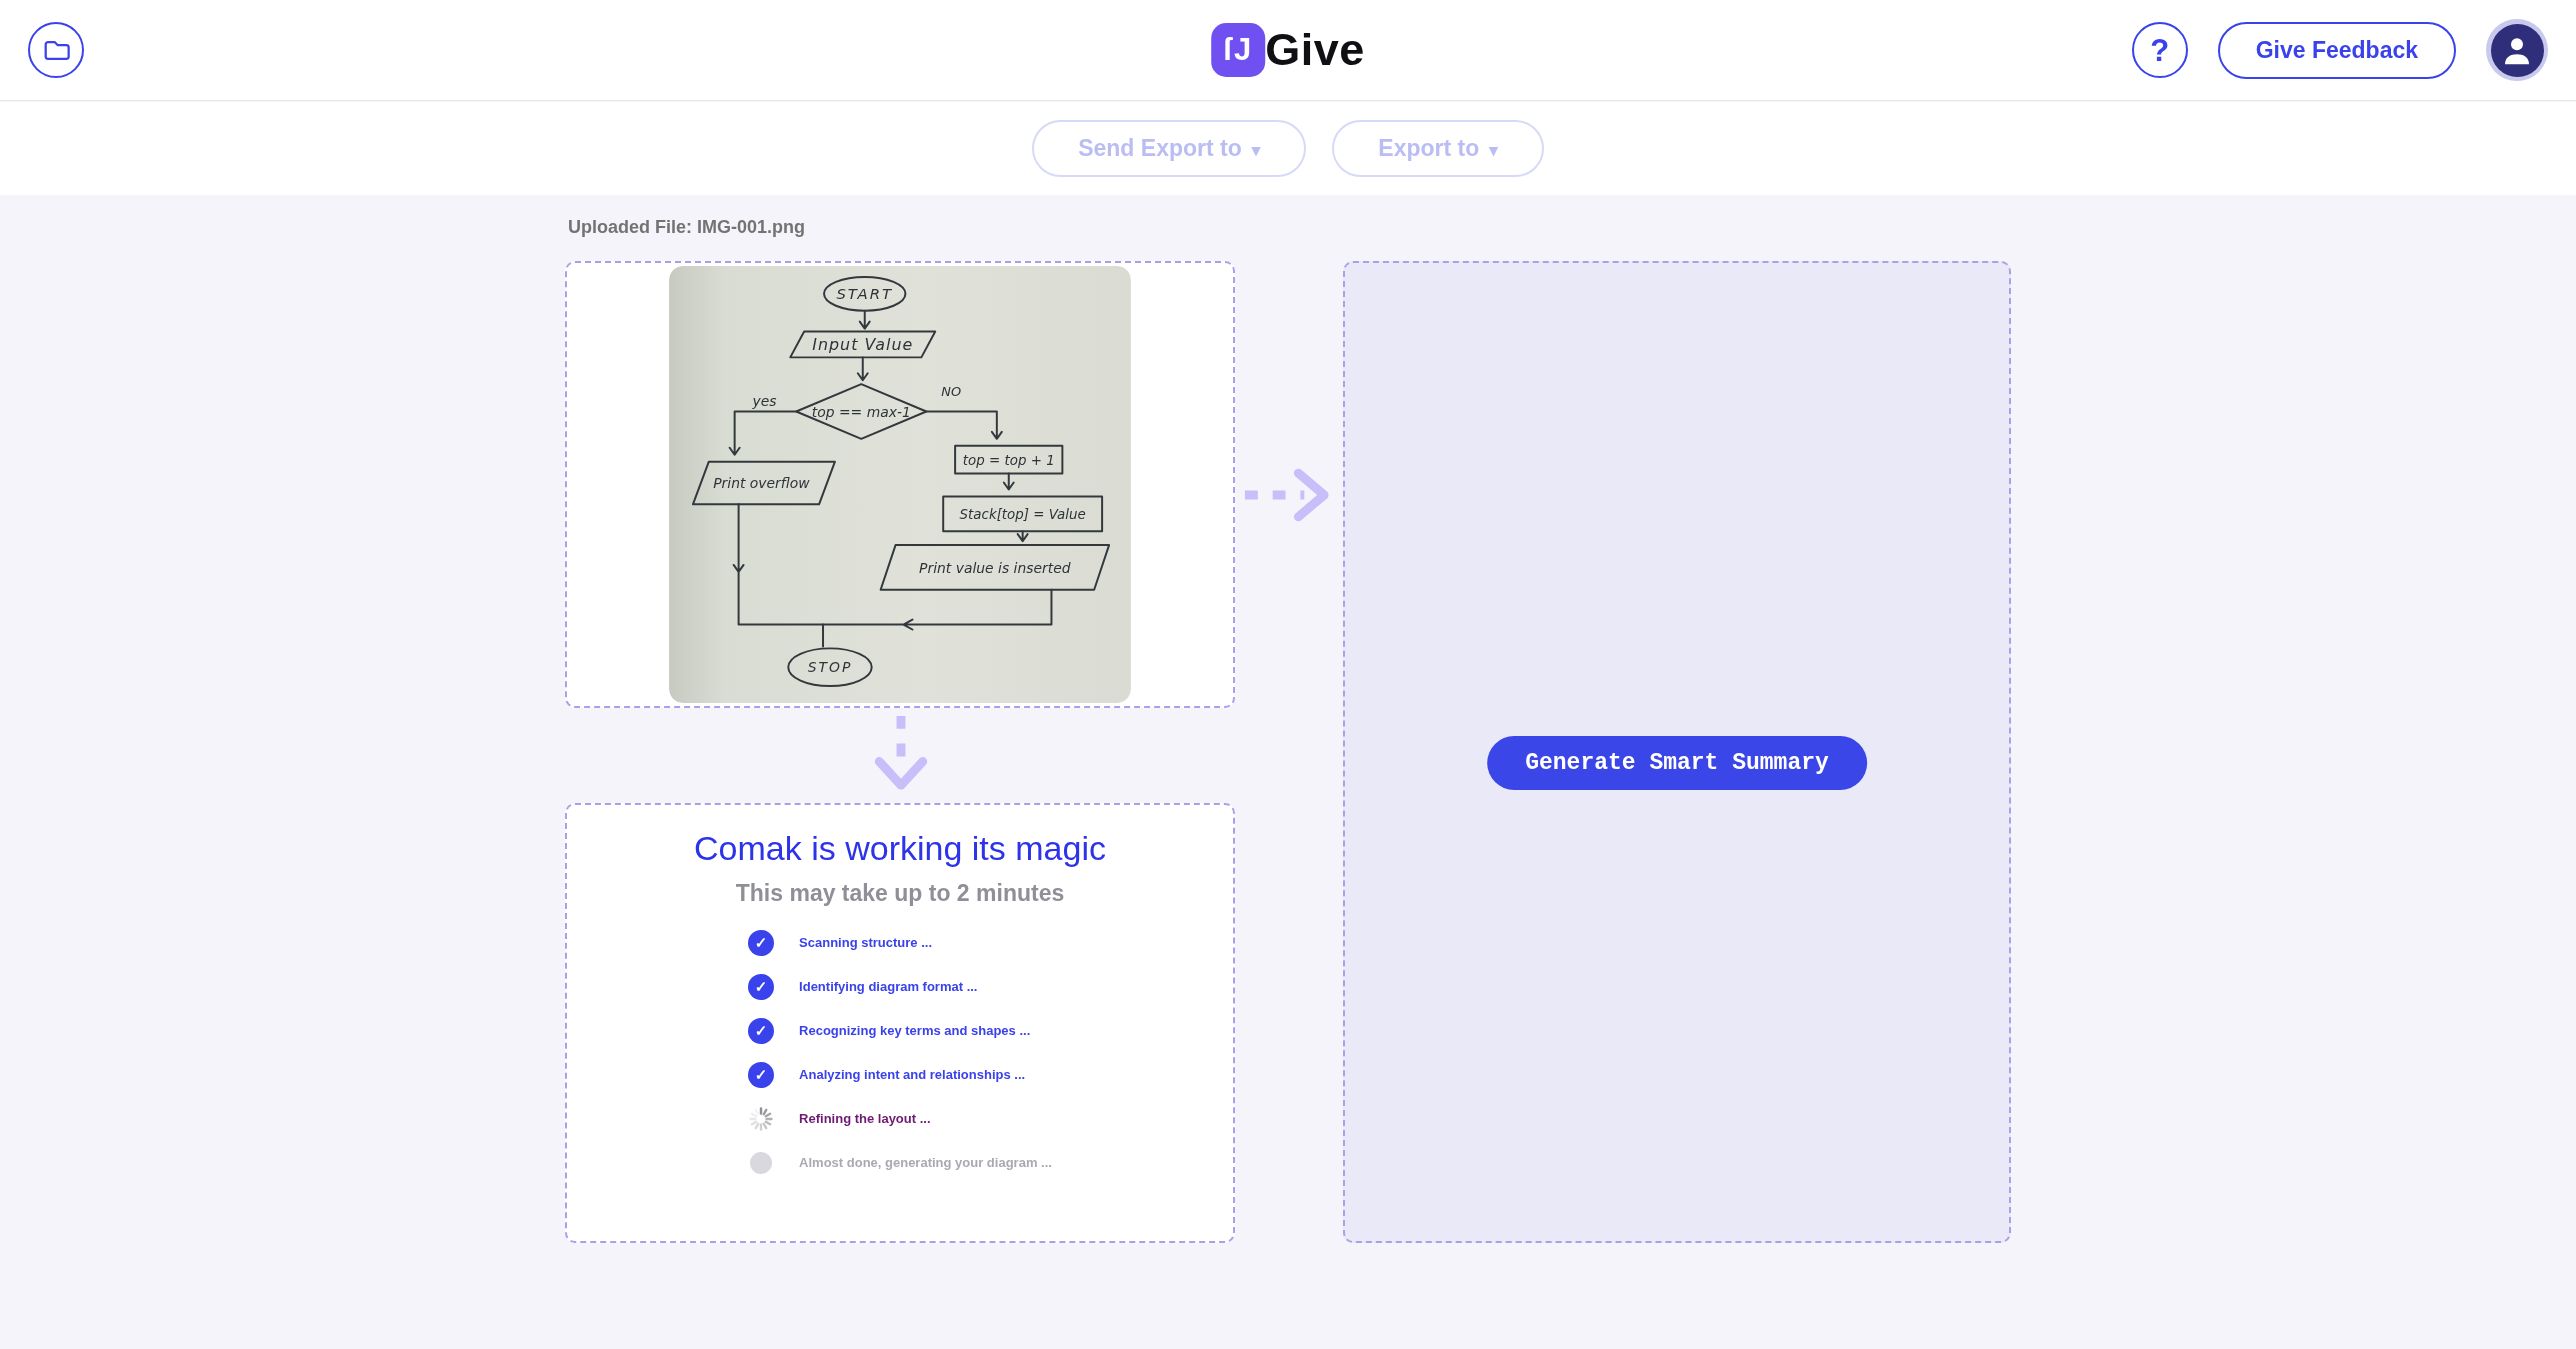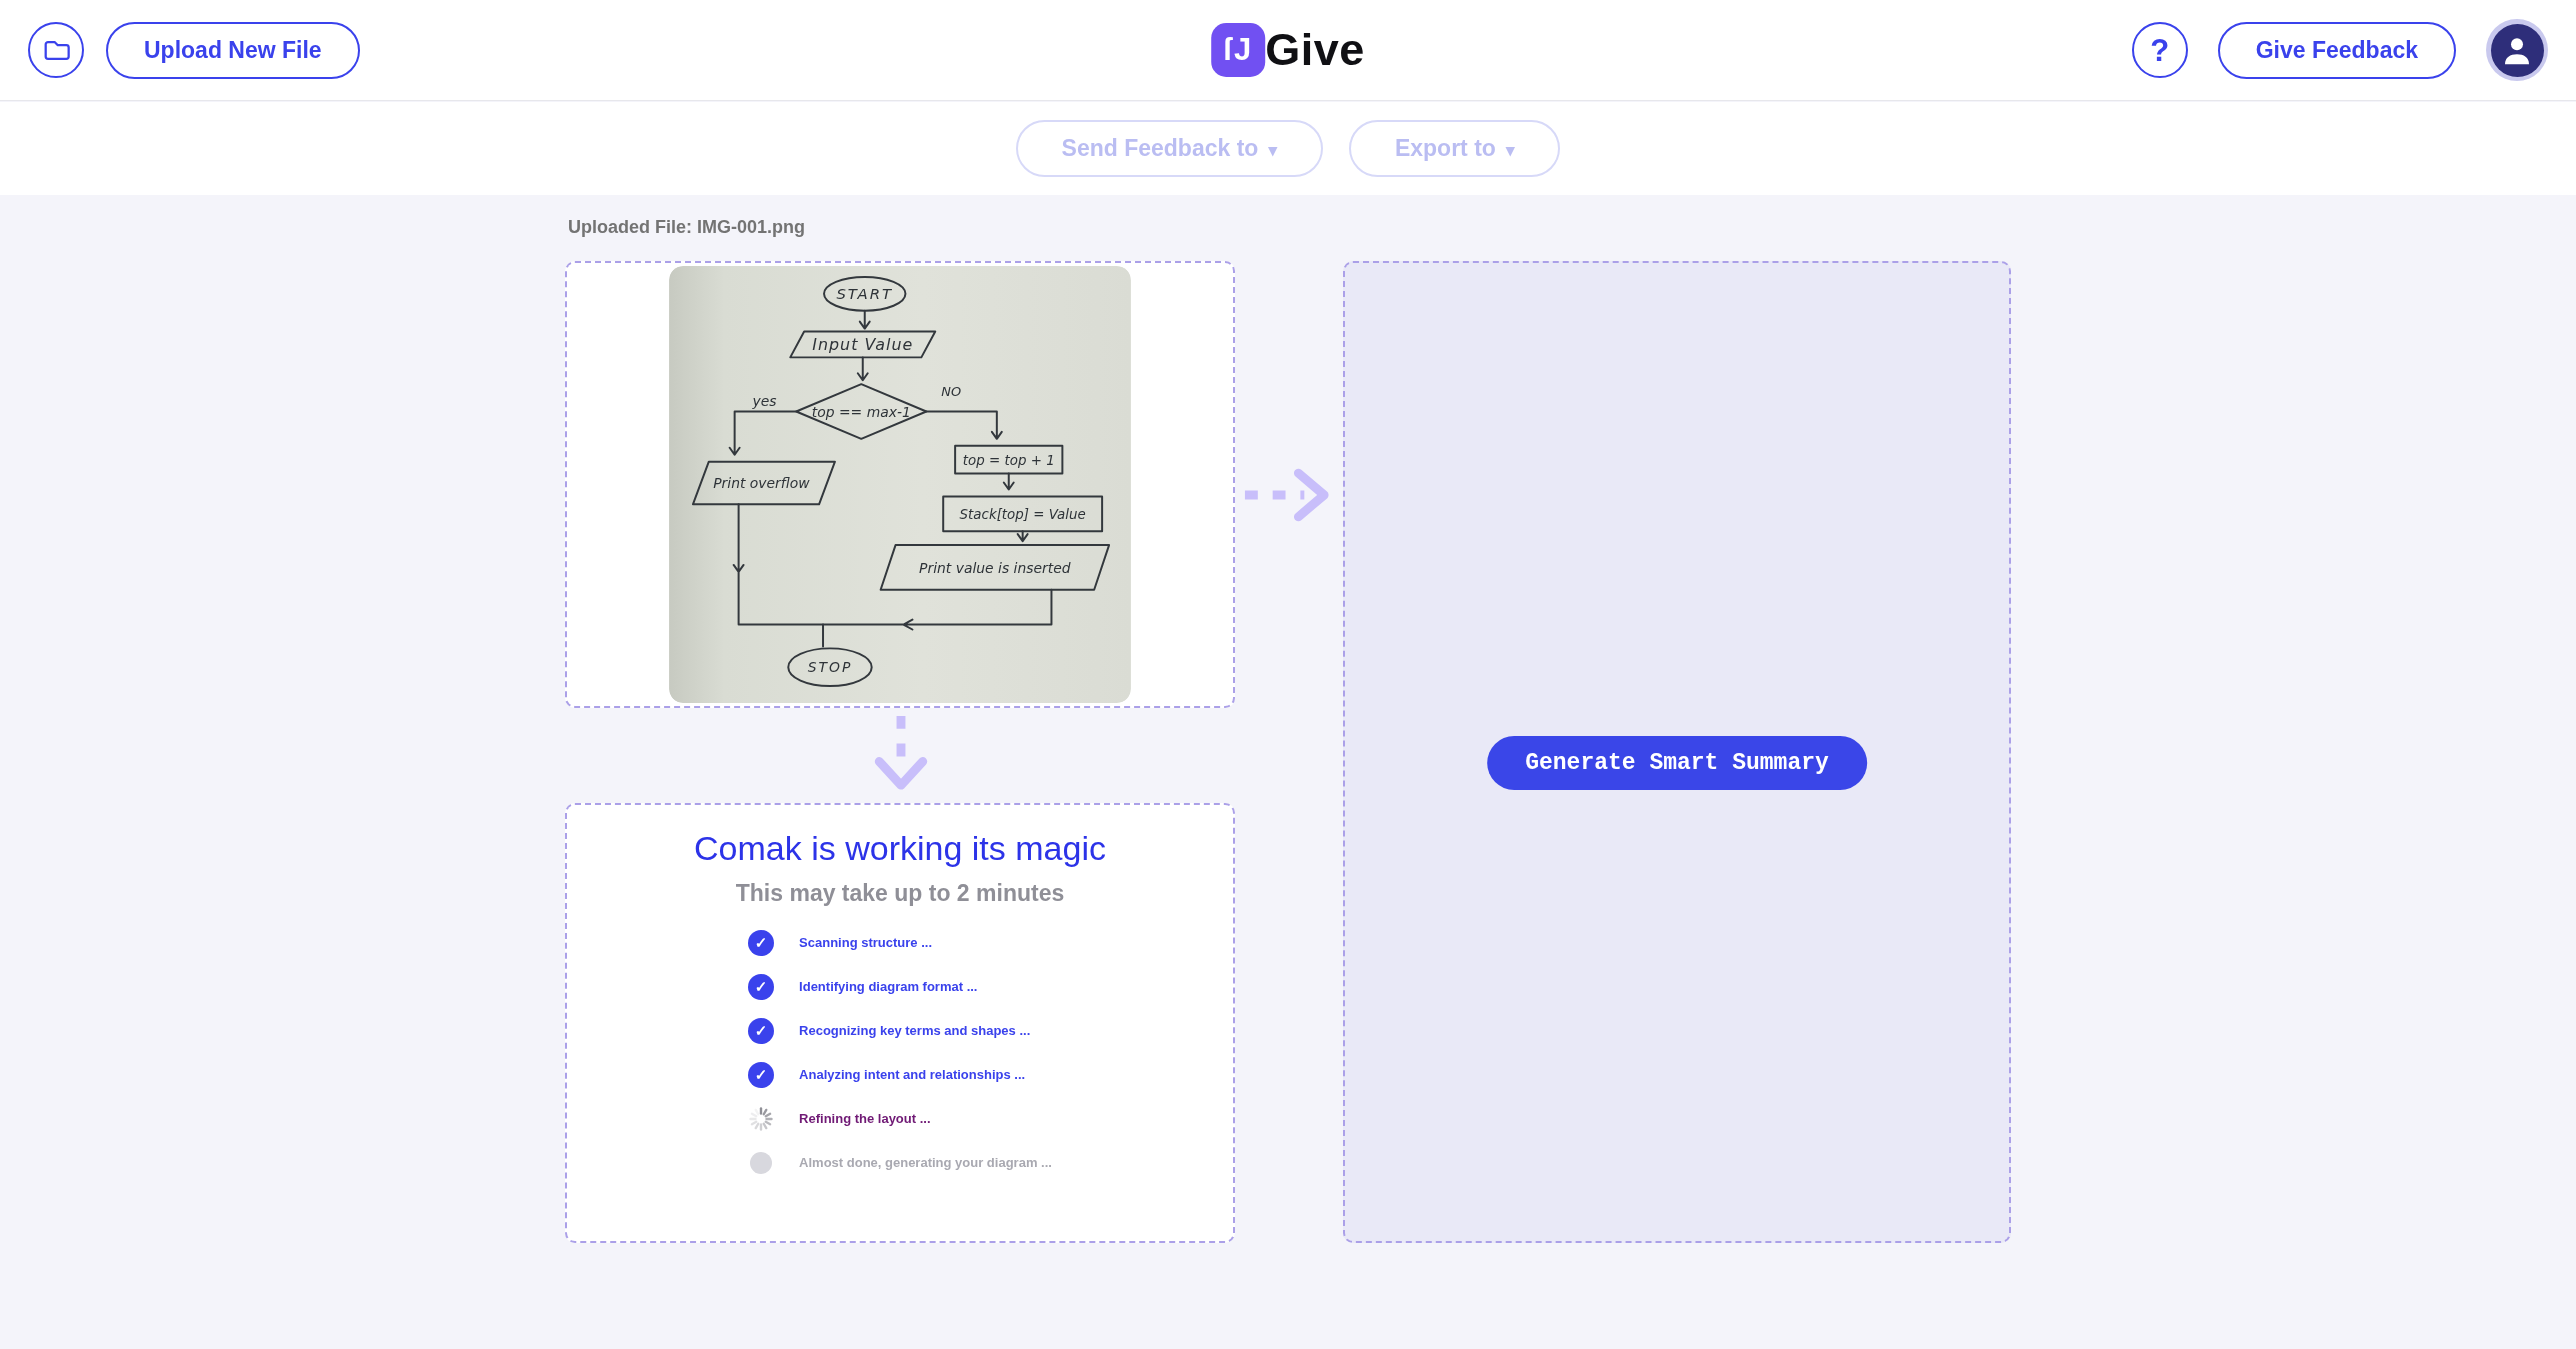--- a/index.html
+++ b/index.html
@@ -113,21 +113,20 @@
 
 <div class="app">
 
   <div class="header">
     <div class="header-left">
       <div class="icon-circle">
         <svg width="30" height="30" viewBox="0 0 32 32">
           <path d="M5 10 a2.5 2.5 0 0 1 2.5-2.5 h7 l3.4 3.4 h9.1 A2.5 2.5 0 0 1 29.5 13.4 v9.6 a2.5 2.5 0 0 1 -2.5 2.5 h-19.5 a2.5 2.5 0 0 1 -2.5 -2.5 z" fill="none" stroke="#3a42ec" stroke-width="2.4" stroke-linejoin="round"></path>
         </svg>
       </div>
-      <button class="pill">Upload New File</button>
     </div>
 
     <div class="brand">
       <div class="logo-badge">ſJ</div>
       <div class="brand-name">Give</div>
     </div>
 
     <div class="header-right">
       <div class="icon-circle">
         <span class="help-mark">?</span>
@@ -139,21 +138,21 @@
             <circle cx="12" cy="8.6" r="3.6" fill="#ffffff"></circle>
             <path d="M4.8 20.5 c0-4.1 3.2-6 7.2-6 s7.2 1.9 7.2 6 z" fill="#ffffff"></path>
           </svg>
         </div>
       </div>
     </div>
   </div>
 
   <div class="toolbar">
     <button class="pill disabled">
-      <span>Send Feedback to</span>
+      <span>Send Export to</span>
       <span class="caret">▾</span>
     </button>
     <button class="pill disabled">
       <span>Export to</span>
       <span class="caret">▾</span>
     </button>
   </div>
 
   <div class="uploaded-label">Uploaded File: IMG-001.png</div>
 

